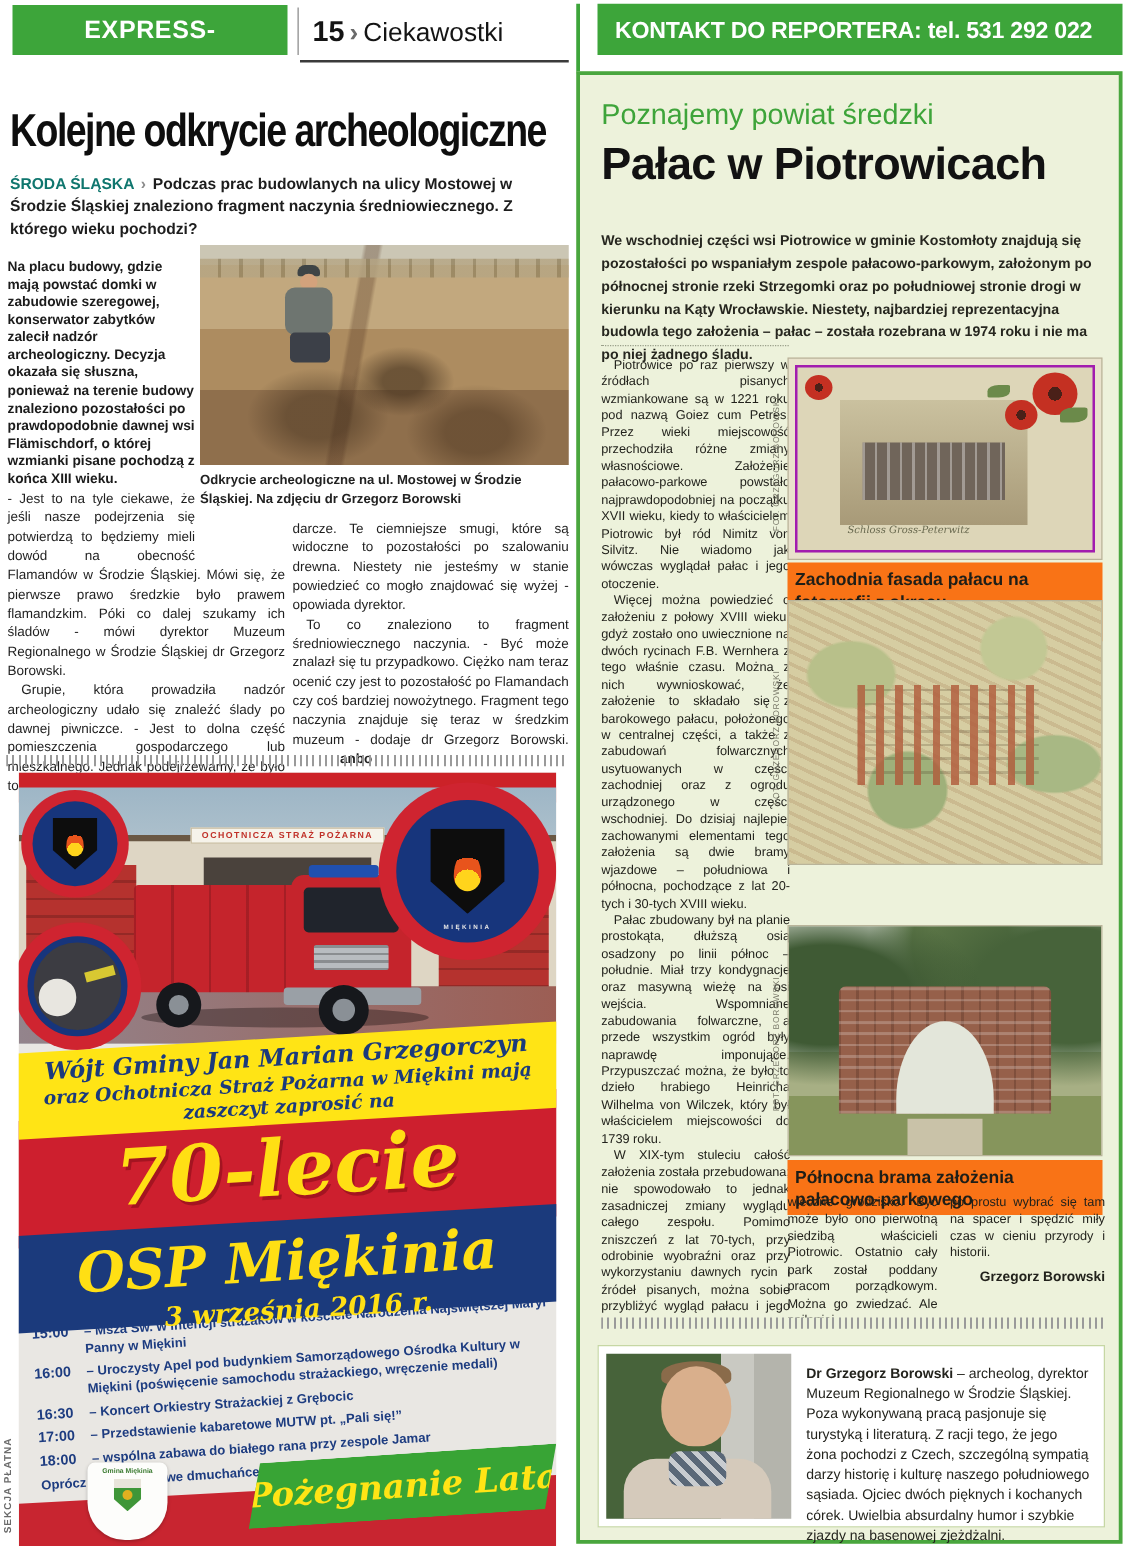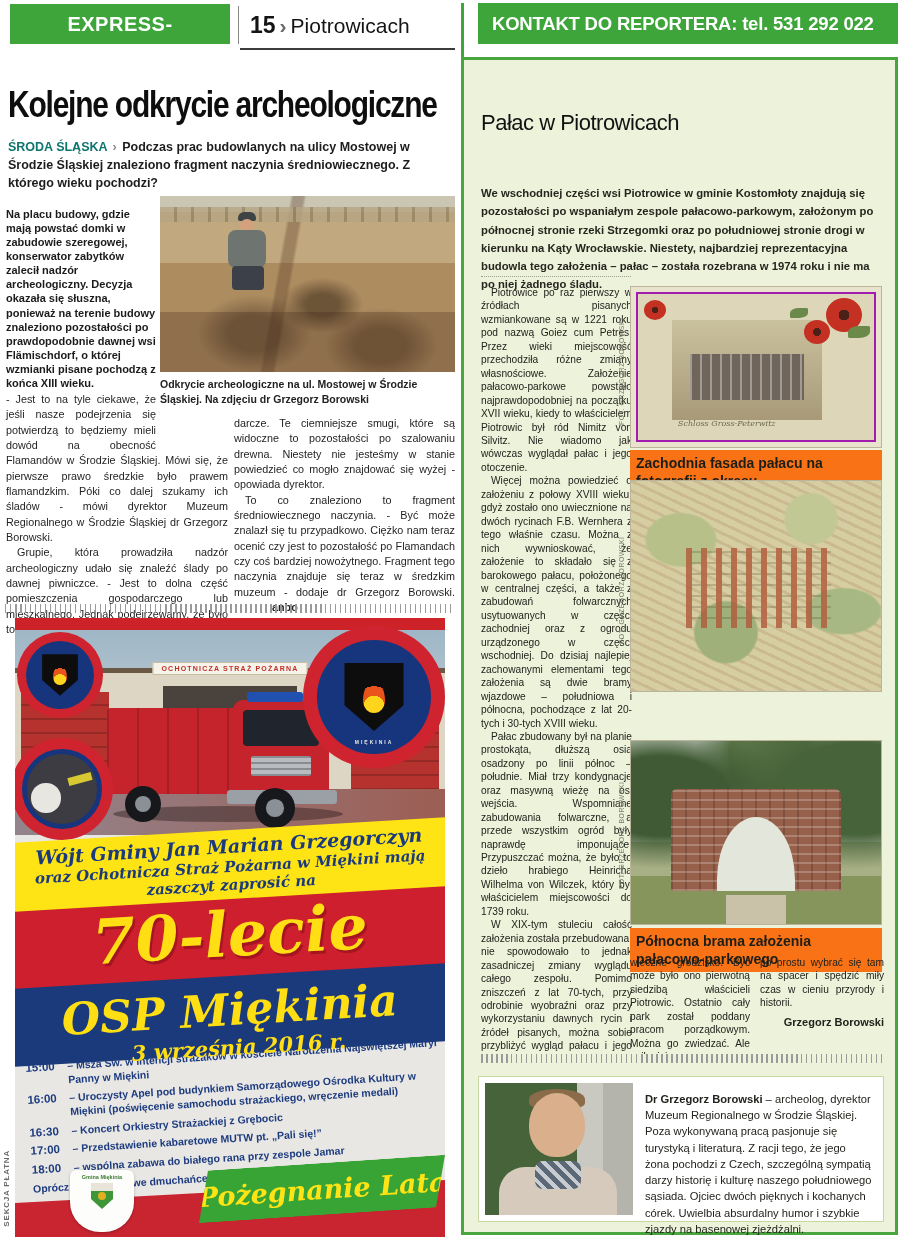--- a/index.html
+++ b/index.html
@@ -110,21 +110,21 @@
   .crest{width:22px;height:26px;margin:3px auto 0;background:linear-gradient(180deg,#e8e4da 0 30%,#3f9638 30% 100%);
     clip-path:polygon(0 0,100% 0,100% 62%,50% 100%,0 62%);position:relative;}
   .crest::after{content:"";position:absolute;left:7px;top:9px;width:8px;height:8px;background:#e0b020;border-radius:50%;}
   .ad-botred{position:absolute;left:0;bottom:0;width:100%;height:62px;background:#c82530;
     clip-path:polygon(0 45%,100% 8%,100% 100%,0 100%);z-index:6;}
   .sekcja{left:2px;top:1150px;writing-mode:vertical-rl;transform:rotate(180deg);
     font-size:8px;font-weight:bold;color:#6a6a6a;letter-spacing:.8px;}
   
   .panel{left:461px;top:57px;width:437px;height:1178px;background:#edf2db;border:3px solid #49a63e;box-sizing:border-box;}
   .series{position:absolute;left:17px;top:18px;font-size:23px;color:#3ea43a;font-weight:500;}
-  .rtitle{position:absolute;left:17px;top:50px;font-size:22px;font-weight:normal;color:#121212;letter-spacing:-.5px;}
+  .rtitle{position:absolute;left:17px;top:50px;font-size:36px;font-weight:bold;color:#121212;letter-spacing:-.5px;}
   .lead{position:absolute;left:17px;top:124px;width:403px;font-size:11.3px;font-weight:bold;line-height:1.62;color:#26261f;}
   .dotted{position:absolute;left:17px;top:216px;width:150px;border-top:1.5px dotted #9aa08a;}
   .rcol1{position:absolute;left:17px;top:226px;width:151px;height:768px;overflow:hidden;
     font-size:10.2px;line-height:1.32;text-align:justify;color:#22221c;}
   .rcol1 p{margin:0;text-indent:10px;}
   .vcred{position:absolute;writing-mode:vertical-rl;transform:rotate(180deg);font-size:6.8px;color:#787868;letter-spacing:.6px;text-align:center;}
   .vc1{left:154px;top:246px;height:130px;}
   .vc2{left:154px;top:450px;height:160px;}
   .vc3{left:154px;top:700px;height:150px;}
   .rimg{position:absolute;left:166px;width:252px;box-sizing:border-box;border:1px solid #b9b49a;overflow:hidden;}
@@ -183,21 +183,21 @@
   .bio-text{padding:8px 4px 0 12px;font-size:11.2px;line-height:1.45;color:#23231d;}
   .bname{font-weight:bold;}
 </style>
 </head>
 <body>
 
 <div class="page">
 
   <div class="abs brand-box">EXPRESS-MIEJSKI.PL</div>
   <div class="abs hdr-divider"></div>
-  <div class="abs page-sec"><span class="page-num">15</span><span class="sec-chev">›</span><span>Piotrowicach</span></div>
+  <div class="abs page-sec"><span class="page-num">15</span><span class="sec-chev">›</span><span>Ciekawostki</span></div>
   <div class="abs hdr-underline"></div>
   <div class="abs contact-bar">KONTAKT DO REPORTERA: tel.  531 292 022</div>
   <div class="abs green-vline"></div>
 
   <div class="abs headline">Kolejne odkrycie archeologiczne</div>
   <div class="abs kicker">
     <span class="kloc">ŚRODA ŚLĄSKA</span>
     <span class="kchev">›</span>
     <span>Podczas prac budowlanych na ulicy Mostowej w Środzie Śląskiej znaleziono fragment naczynia średniowiecznego. Z którego wieku pochodzi?</span>
   </div>
@@ -306,20 +306,21 @@
     </div>
     <div class="gmina">
       <div class="gmina-label">Gmina Miękinia</div>
       <div class="crest"></div>
     </div>
     <div class="ad-botred"></div>
   </div>
   <div class="abs sekcja">SEKCJA PŁATNA</div>
 
   <div class="abs panel">
+    <div class="series">Poznajemy powiat średzki</div>
     <div class="rtitle">Pałac w Piotrowicach</div>
     <div class="lead">We wschodniej części wsi Piotrowice w gminie Kostomłoty znajdują się pozostałości po wspaniałym zespole pałacowo-parkowym, założonym po północnej stronie rzeki Strzegomki oraz po południowej stronie drogi w kierunku na Kąty Wrocławskie. Niestety, najbardziej reprezentacyjna budowla tego założenia – pałac – została rozebrana w 1974 roku i nie ma po niej żadnego śladu.</div>
     <div class="dotted"></div>
     <div class="rcol1">
       <p>Piotrowice po raz pierwszy w źródłach pisanych wzmiankowane są w 1221 roku pod nazwą Goiez cum Petres. Przez wieki miejscowość przechodziła różne zmiany własnościowe. Założenie pałacowo-parkowe powstało najprawdopodobniej na początku XVII wieku, kiedy to właścicielem Piotrowic był ród Nimitz von Silvitz. Nie wiadomo jak wówczas wyglądał pałac i jego otoczenie.</p>
       <p>Więcej można powiedzieć o założeniu z połowy XVIII wieku, gdyż zostało ono uwiecznione na dwóch rycinach F.B. Wernhera z tego właśnie czasu. Można z nich wywnioskować, że założenie to składało się z barokowego pałacu, położonego w centralnej części, a także z zabudowań folwarcznych usytuowanych w części zachodniej oraz z ogrodu urządzonego w części wschodniej. Do dzisiaj najlepiej zachowanymi elementami tego założenia są dwie bramy wjazdowe – południowa i północna, pochodzące z lat 20-tych i 30-tych XVIII wieku.</p>
       <p>Pałac zbudowany był na planie prostokąta, dłuższą osią osadzony po linii północ – południe. Miał trzy kondygnacje oraz masywną wieżę na osi wejścia. Wspomniane zabudowania folwarczne, a przede wszystkim ogród były naprawdę imponujące. Przypuszczać można, że było to dzieło hrabiego Heinricha Wilhelma von Wilczek, który był właścicielem miejscowości do 1739 roku.</p>
       <p>W XIX-tym stuleciu całość założenia została przebudowana; nie spowodowało to jednak zasadniczej zmiany wyglądu całego zespołu. Pomimo zniszczeń z lat 70-tych, przy odrobinie wyobraźni oraz przy wykorzystaniu dawnych rycin i źródeł pisanych, można sobie przybliżyć wygląd pałacu i jego otoczenia.</p>
 
     </div>

